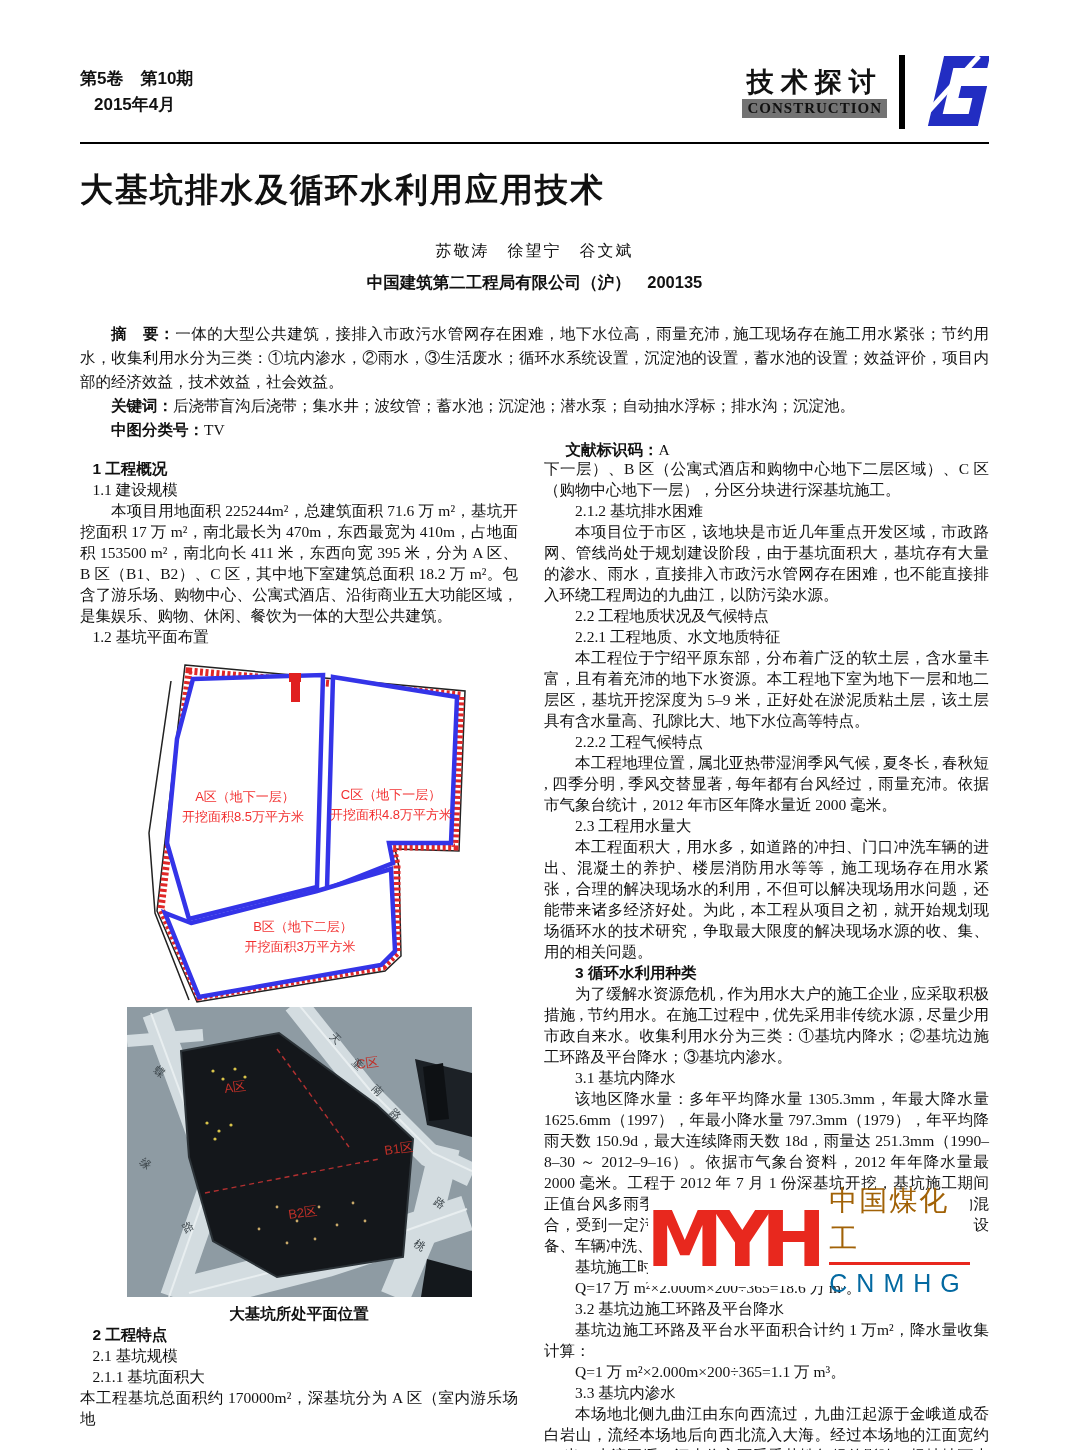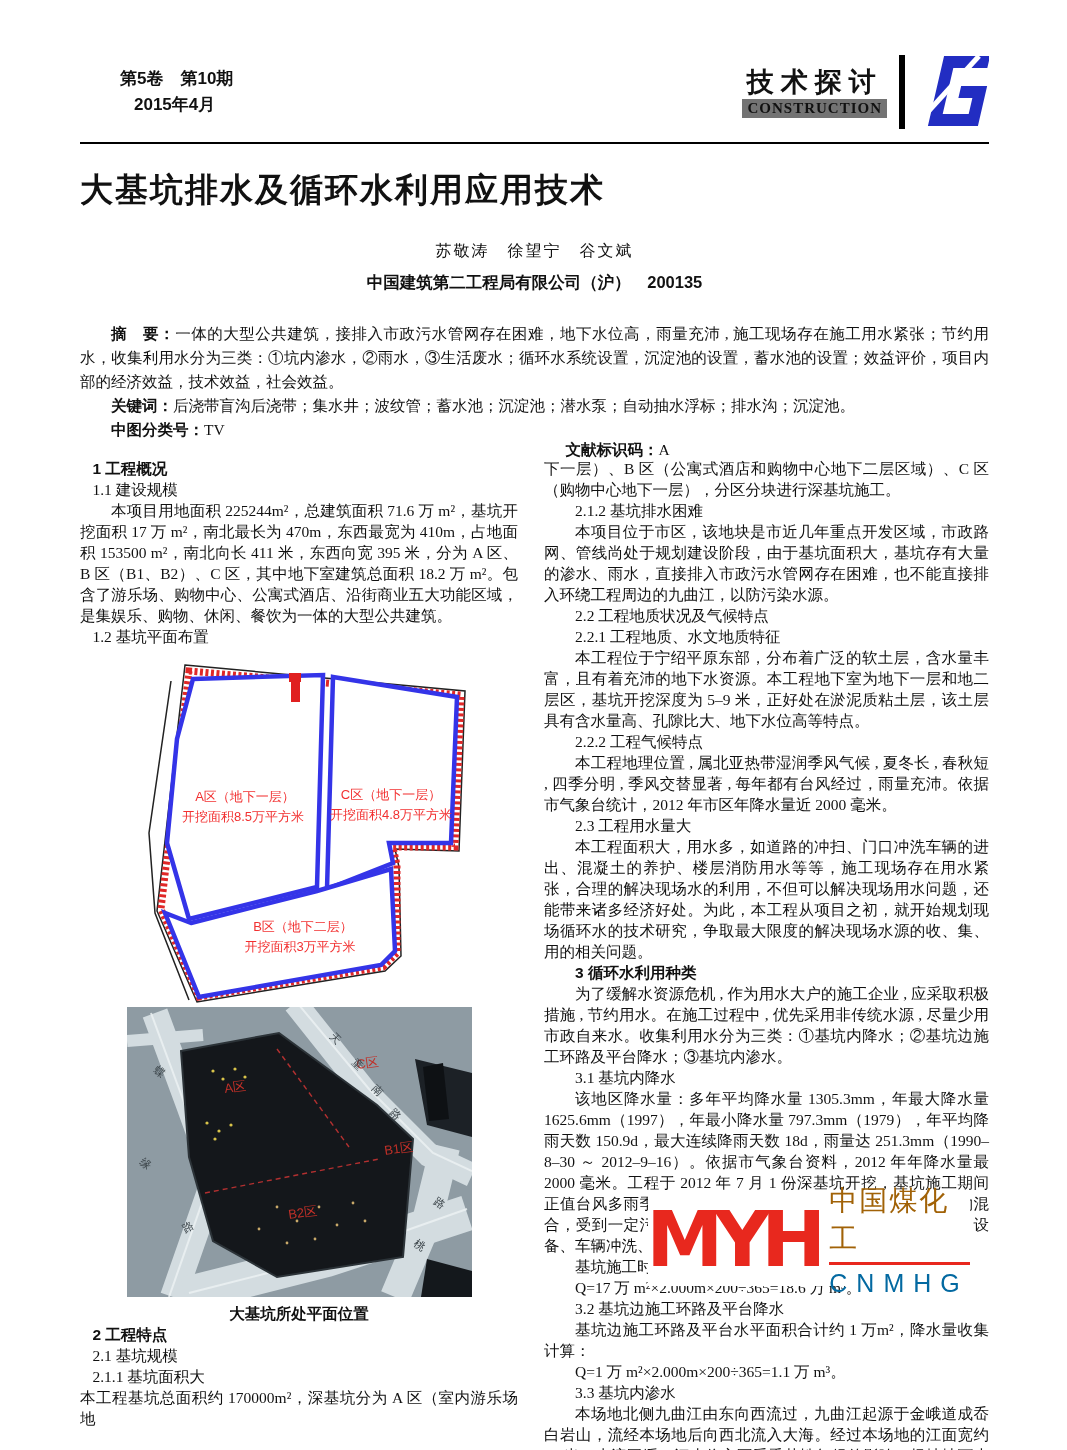--- a/index.html
+++ b/index.html
@@ -2,21 +2,21 @@
 <html><head>
 <meta charset="utf-8">
 <style>
   html,body{margin:0;padding:0;background:#777;}
   .page{width:1067px;height:1450px;background:#ffffff;position:relative;margin:0 auto;
         font-family:"Liberation Serif",serif;color:#111;overflow:hidden;}
   .inner{padding:52px 78px 0 80px;}
 
   
   .hdr{display:flex;justify-content:space-between;align-items:flex-end;border-bottom:2px solid #000;padding-bottom:10px;}
-  .hdr-left{font-family:"Liberation Sans",sans-serif;font-size:17px;line-height:26px;font-weight:bold;padding-bottom:14px;margin-left:40px;}
+  .hdr-left{font-family:"Liberation Sans",sans-serif;font-size:17px;line-height:26px;font-weight:bold;padding-bottom:14px;}
   .hdr-left .l2{padding-left:14px;}
   .hdr-right{display:flex;align-items:center;}
   .badge{text-align:center;margin-right:8px;}
   .badge-cn{font-family:Liberation Serif, serif;font-weight:bold;font-size:27px;letter-spacing:7px;line-height:30px;}
   .badge-en{font-family:"Liberation Serif",serif;font-weight:bold;font-size:15px;background:#737373;
             padding:1px 5px;letter-spacing:1px;margin-top:2px;}
   .vbar{width:6px;height:74px;background:#000;margin:0 8px 0 4px;}
 
   
   .title{text-align:left;font-size:33px;font-weight:bold;letter-spacing:2px;margin-top:24px;}

